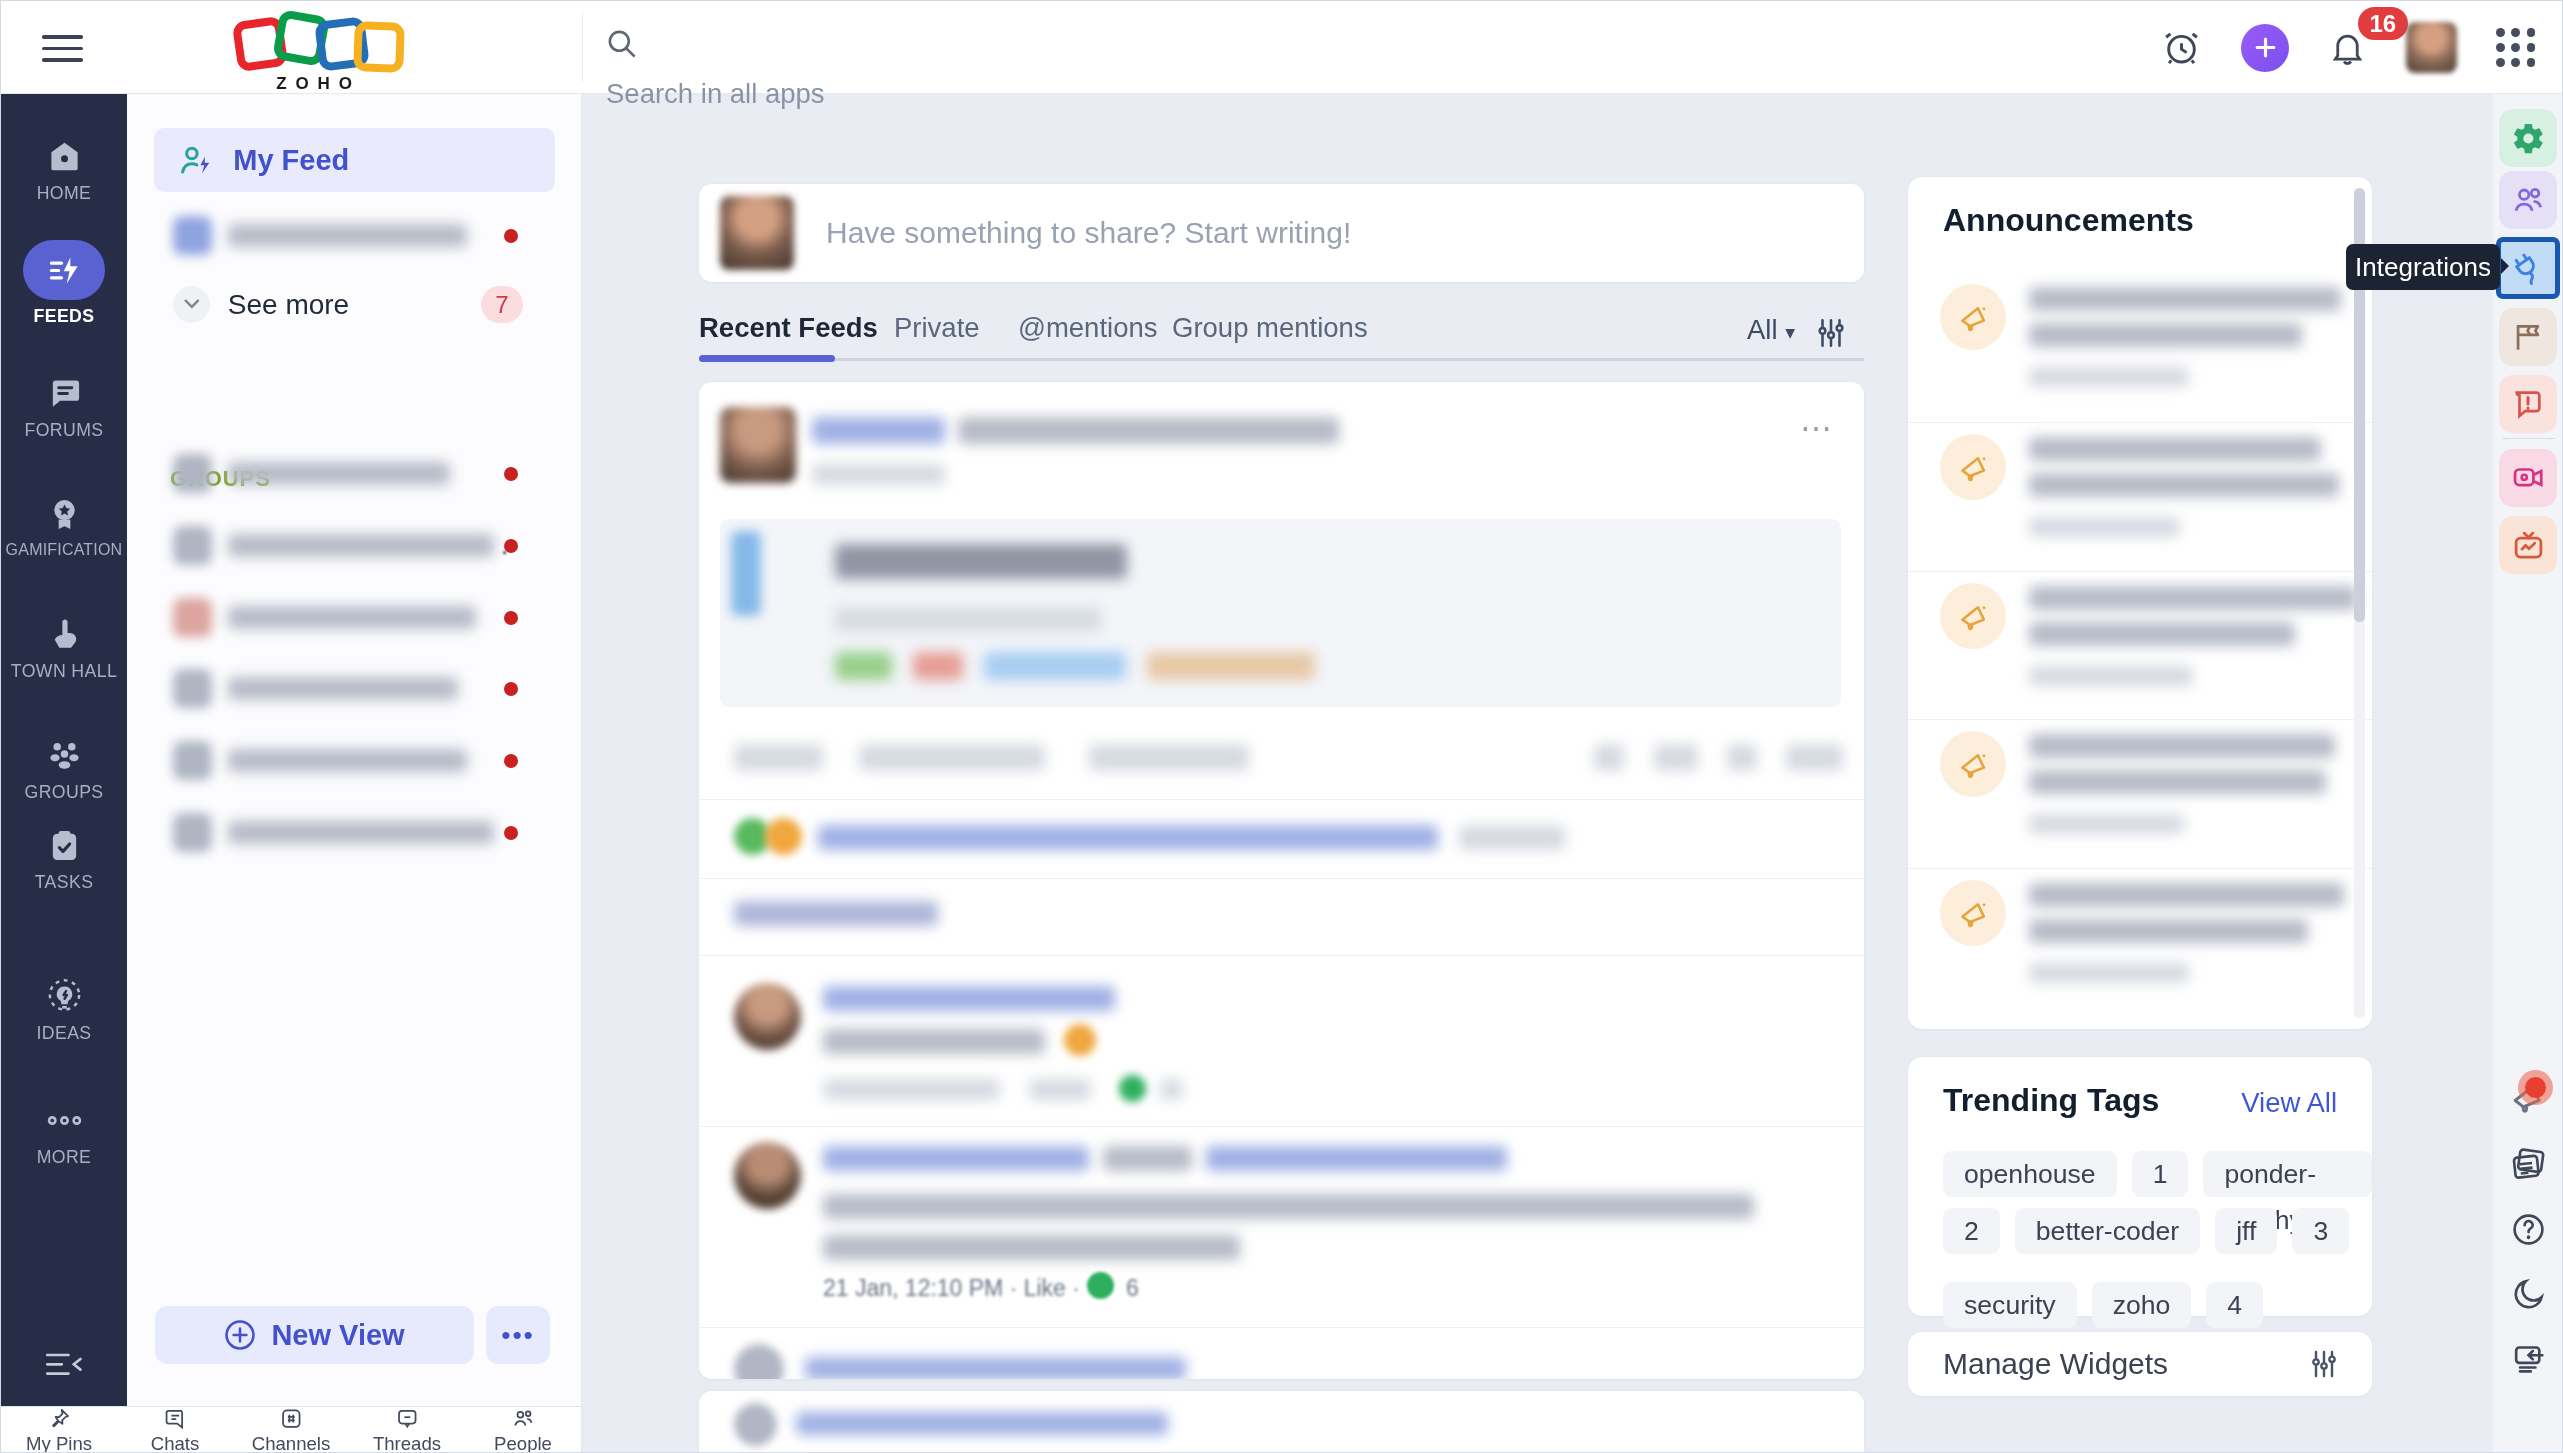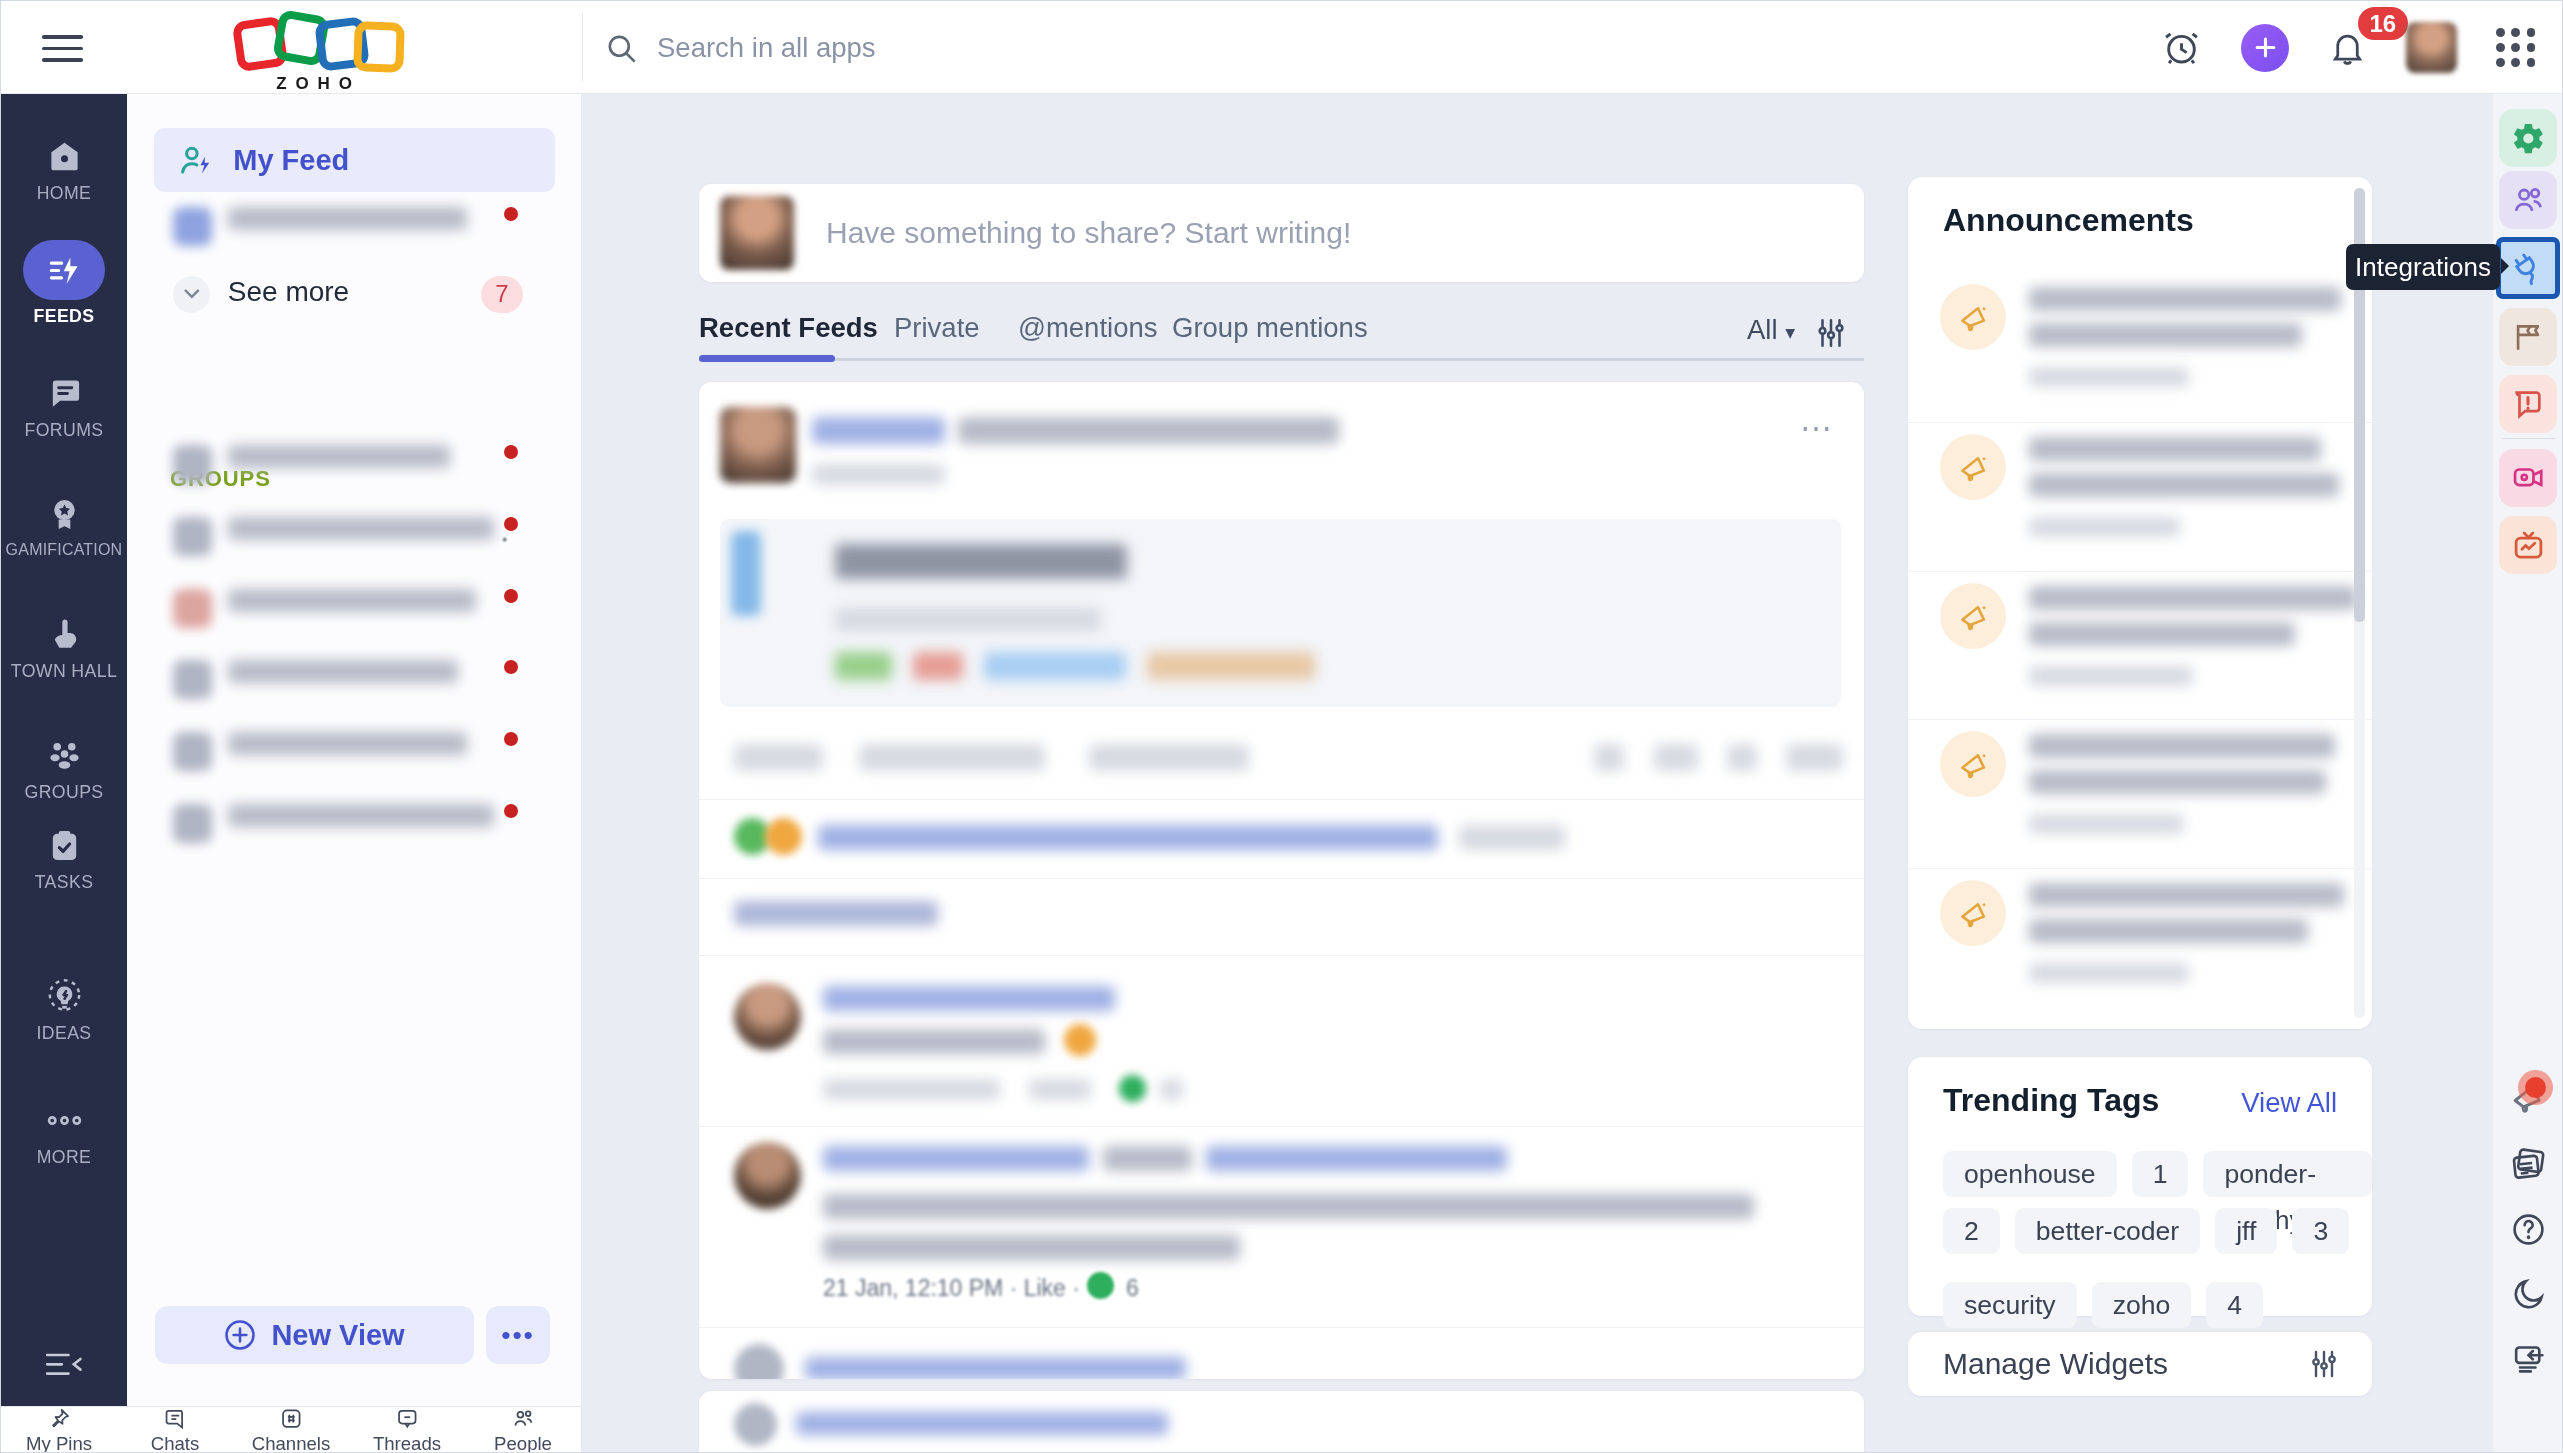--- a/index.html
+++ b/index.html
@@ -12,42 +12,42 @@
   .abs{position:absolute;}
   svg{display:block;}
   
   #topbar{left:0;top:0;width:100%;height:93px;background:#ffffff;border-bottom:0.9px solid #e6e9f0;}
   .tb-divider{top:12.4px;height:69px;width:0.9px;background:#e6e9f0;}
   #hamburger{left:41px;top:34px;width:41px;height:34px;cursor:pointer;}
   #hamburger span{display:block;height:3.5px;background:#3b4254;border-radius:1.8px;margin:0 0 8px 0;}
   #logo{left:229px;top:10.6px;width:177px;height:82px;}
   .zsq{position:absolute;width:50px;height:50px;border:8.9px solid;border-radius:12.4px;top:7px;}
   #logo-text{position:absolute;left:0;right:0;bottom:0;text-align:center;font-size:17px;font-weight:700;letter-spacing:8.9px;color:#1b1b1b;}
-  #search-wrap{left:603px;top:25px;height:44px;display:flex;align-items:center;gap:16px;}
+  #search-wrap{left:603px;top:25px;height:44px;display:flex;align-items:flex-start;gap:16px;flex-direction:column;}
   #search-input{border:none;outline:none;font-size:27.5px;color:#5b6475;width:620px;font-family:"Liberation Sans",sans-serif;background:transparent;}
   #search-input::placeholder{color:#8a93a5;}
   .tb-icons{top:0;height:93px;display:flex;align-items:center;}
   #plus-btn{width:48px;height:48px;border-radius:50%;background:linear-gradient(135deg,#9a5cf5,#7a4ff0);display:flex;align-items:center;justify-content:center;}
   #bell-badge{position:absolute;left:26.6px;top:-23px;background:#e23c3f;color:#fff;font-size:24px;font-weight:700;padding:2.7px 11.5px;border-radius:885px;border:3.5px solid #fff;}
   #topbar-avatar{width:51px;height:51px;border-radius:8.9px;background:radial-gradient(circle at 50% 32%,#d3a083 0 28%,#8a6a58 55%,#4a3b33);filter:blur(2.7px);}
   #apps-grid{display:grid;grid-template-columns:repeat(3,8.9px);grid-gap:6.2px;}
   #apps-grid i{width:8.9px;height:8.9px;border-radius:50%;background:#474d5c;}
   
   #rail{left:0;top:93px;width:126px;height:1312px;background:#272d47;}
   .rail-item{position:absolute;left:0;width:126px;text-align:center;color:#b7bccf;cursor:pointer;}
   .rail-item .ric{height:41px;display:flex;align-items:center;justify-content:center;}
   .rail-item .rlb{margin-top:6.2px;font-size:17.7px;letter-spacing:0.4px;color:#a9aec3;}
   .rail-item.small .rlb{font-size:16px;letter-spacing:0.2px;}
   .feeds-pill{margin:0 auto;width:82px;height:60px;border-radius:30px;background:#5a62d2;display:flex;align-items:center;justify-content:center;}
   .rail-item.active .rlb{color:#ffffff;font-weight:700;}
   
   #panel{left:126px;top:93px;width:455px;height:1312px;background:#fcfcfe;border-right:0.9px solid #e8eaf0;}
   #myfeed{left:26.6px;top:34px;width:401px;height:64px;border-radius:10.6px;background:#e9ebfc;display:flex;align-items:center;cursor:pointer;}
   #myfeed .lbl{font-size:29px;font-weight:600;color:#4352cc;margin-left:17.7px;}
-  .pn-row{position:absolute;left:26.6px;width:401px;height:57px;display:flex;align-items:flex-start;cursor:pointer;}
+  .pn-row{position:absolute;left:26.6px;width:401px;height:57px;display:flex;align-items:center;cursor:pointer;}
   .reddot{position:absolute;right:37px;width:14px;height:14px;border-radius:50%;background:#c82121;}
   .bbar{background:#b6bbc7;height:23px;border-radius:5.3px;filter:blur(6.2px);}
   .bbar.light{background:#d6dae1;}
   .bbar.blue{background:#9fb0e4;}
   .bicon{width:39px;height:39px;border-radius:8.9px;background:#aeb4c2;filter:blur(5.3px);}
   #seemore-chev{width:37px;height:37px;border-radius:50%;background:#f0f1f4;display:flex;align-items:center;justify-content:center;}
   #seemore-badge{position:absolute;right:32px;background:#fbdde0;color:#ce3b47;font-size:24px;padding:4.4px 14px;border-radius:885px;}
   #groups-header{left:43px;top:372px;font-size:22px;font-weight:700;color:#7aa11d;letter-spacing:0.9px;}
   #newgroup{left:27.5px;top:1212px;width:319px;height:58px;border-radius:12.4px;background:#e7e9fc;display:flex;align-items:center;justify-content:center;gap:14px;color:#4352cc;font-size:29px;font-weight:600;cursor:pointer;}
   #panel-more{left:359px;top:1212px;width:64px;height:58px;border-radius:12.4px;background:#e7e9fc;color:#4352cc;display:flex;align-items:center;justify-content:center;font-size:26.6px;letter-spacing:1.8px;cursor:pointer;}

